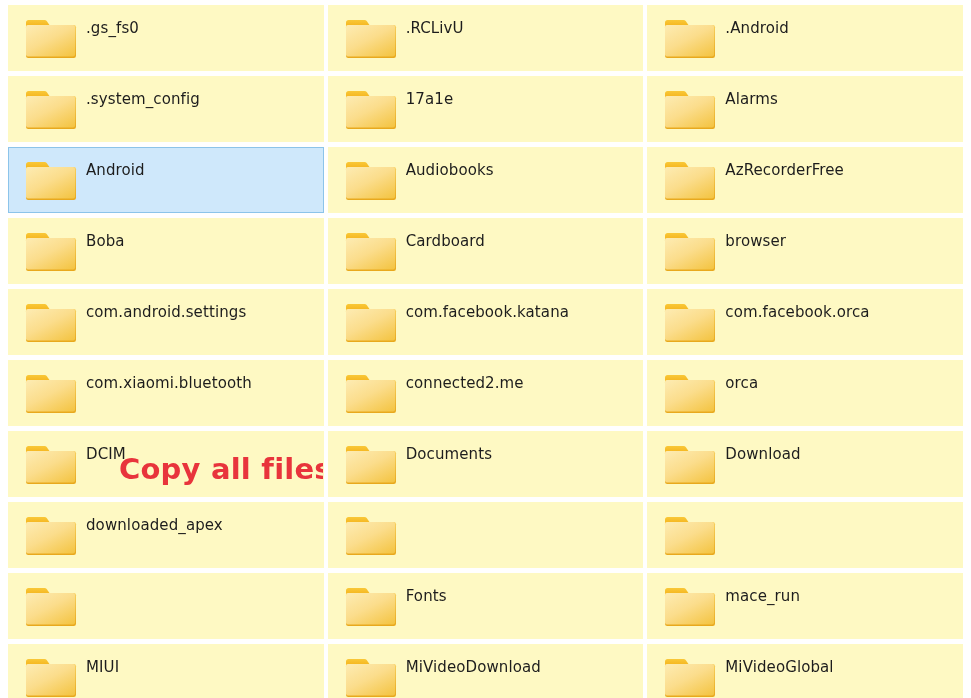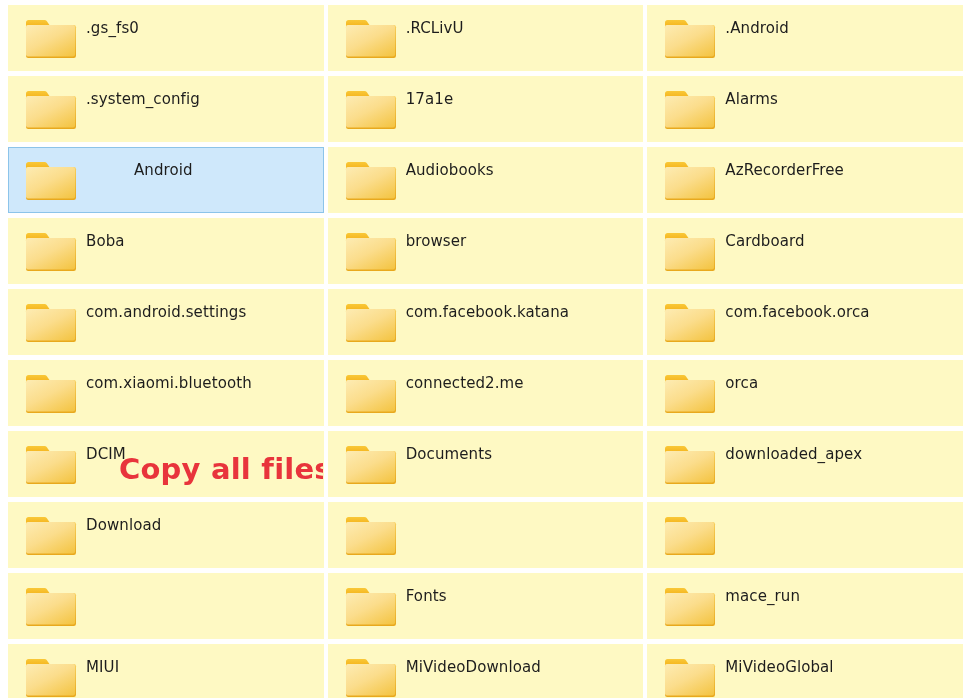--- a/index.html
+++ b/index.html
@@ -27,21 +27,20 @@
     background: #fef9c3;
     display: flex;
     align-items: flex-start;
     padding: 9px 0 0 14px;
     border: 1px solid transparent;
     overflow: hidden;
   }
   .folder-row.selected {
     background: #cfe8fb;
     border: 1px solid #8cc4ea;
-    gap: 48px;
   }
   
   .folder-icon {
     position: relative;
     width: 57px;
     height: 48px;
     flex: 0 0 57px;
     margin-right: 6px;
   }
   .folder-icon svg { display: block; width: 57px; height: 48px; }
@@ -338,46 +337,46 @@
       <linearGradient id="fgEdge" x1="0" y1="0" x2="0" y2="1">
         <stop offset="0%" stop-color="#f7cf5e"></stop>
         <stop offset="100%" stop-color="#e8a81c"></stop>
       </linearGradient>
     </defs>
     <path d="M3 7.5 C3 6.1 4.1 5 5.5 5 L21.5 5 C22.4 5 23.2 5.4 23.7 6.1 L26.6 10.2 L26.6 15 L3 15 Z" fill="url(#fgTab)"></path>
     <rect x="3" y="10" width="50" height="33" rx="2.2" fill="url(#fgEdge)"></rect>
     <rect x="3" y="10" width="49" height="31.5" rx="2" fill="url(#fgBody)"></rect>
   </svg>
       </span>
+      <span class="folder-label">Cardboard</span>
+    </div>
+    <div class="folder-row">
+      <span class="folder-icon">
+  <svg viewBox="0 0 57 48" xmlns="http://www.w3.org/2000/svg" aria-hidden="true">
+    <defs>
+      <linearGradient id="fgTab" x1="0" y1="0" x2="0" y2="1">
+        <stop offset="0%" stop-color="#f9c838"></stop>
+        <stop offset="100%" stop-color="#f2a90f"></stop>
+      </linearGradient>
+      <linearGradient id="fgBody" x1="0.12" y1="0" x2="0.92" y2="1">
+        <stop offset="0%" stop-color="#fdeaae"></stop>
+        <stop offset="45%" stop-color="#fbdd8c"></stop>
+        <stop offset="100%" stop-color="#f4c545"></stop>
+      </linearGradient>
+      <linearGradient id="fgEdge" x1="0" y1="0" x2="0" y2="1">
+        <stop offset="0%" stop-color="#f7cf5e"></stop>
+        <stop offset="100%" stop-color="#e8a81c"></stop>
+      </linearGradient>
+    </defs>
+    <path d="M3 7.5 C3 6.1 4.1 5 5.5 5 L21.5 5 C22.4 5 23.2 5.4 23.7 6.1 L26.6 10.2 L26.6 15 L3 15 Z" fill="url(#fgTab)"></path>
+    <rect x="3" y="10" width="50" height="33" rx="2.2" fill="url(#fgEdge)"></rect>
+    <rect x="3" y="10" width="49" height="31.5" rx="2" fill="url(#fgBody)"></rect>
+  </svg>
+      </span>
       <span class="folder-label">browser</span>
-    </div>
-    <div class="folder-row">
-      <span class="folder-icon">
-  <svg viewBox="0 0 57 48" xmlns="http://www.w3.org/2000/svg" aria-hidden="true">
-    <defs>
-      <linearGradient id="fgTab" x1="0" y1="0" x2="0" y2="1">
-        <stop offset="0%" stop-color="#f9c838"></stop>
-        <stop offset="100%" stop-color="#f2a90f"></stop>
-      </linearGradient>
-      <linearGradient id="fgBody" x1="0.12" y1="0" x2="0.92" y2="1">
-        <stop offset="0%" stop-color="#fdeaae"></stop>
-        <stop offset="45%" stop-color="#fbdd8c"></stop>
-        <stop offset="100%" stop-color="#f4c545"></stop>
-      </linearGradient>
-      <linearGradient id="fgEdge" x1="0" y1="0" x2="0" y2="1">
-        <stop offset="0%" stop-color="#f7cf5e"></stop>
-        <stop offset="100%" stop-color="#e8a81c"></stop>
-      </linearGradient>
-    </defs>
-    <path d="M3 7.5 C3 6.1 4.1 5 5.5 5 L21.5 5 C22.4 5 23.2 5.4 23.7 6.1 L26.6 10.2 L26.6 15 L3 15 Z" fill="url(#fgTab)"></path>
-    <rect x="3" y="10" width="50" height="33" rx="2.2" fill="url(#fgEdge)"></rect>
-    <rect x="3" y="10" width="49" height="31.5" rx="2" fill="url(#fgBody)"></rect>
-  </svg>
-      </span>
-      <span class="folder-label">Cardboard</span>
     </div>
     <div class="folder-row">
       <span class="folder-icon">
   <svg viewBox="0 0 57 48" xmlns="http://www.w3.org/2000/svg" aria-hidden="true">
     <defs>
       <linearGradient id="fgTab" x1="0" y1="0" x2="0" y2="1">
         <stop offset="0%" stop-color="#f9c838"></stop>
         <stop offset="100%" stop-color="#f2a90f"></stop>
       </linearGradient>
       <linearGradient id="fgBody" x1="0.12" y1="0" x2="0.92" y2="1">
@@ -589,46 +588,46 @@
       <linearGradient id="fgEdge" x1="0" y1="0" x2="0" y2="1">
         <stop offset="0%" stop-color="#f7cf5e"></stop>
         <stop offset="100%" stop-color="#e8a81c"></stop>
       </linearGradient>
     </defs>
     <path d="M3 7.5 C3 6.1 4.1 5 5.5 5 L21.5 5 C22.4 5 23.2 5.4 23.7 6.1 L26.6 10.2 L26.6 15 L3 15 Z" fill="url(#fgTab)"></path>
     <rect x="3" y="10" width="50" height="33" rx="2.2" fill="url(#fgEdge)"></rect>
     <rect x="3" y="10" width="49" height="31.5" rx="2" fill="url(#fgBody)"></rect>
   </svg>
       </span>
+      <span class="folder-label">Download</span>
+    </div>
+    <div class="folder-row">
+      <span class="folder-icon">
+  <svg viewBox="0 0 57 48" xmlns="http://www.w3.org/2000/svg" aria-hidden="true">
+    <defs>
+      <linearGradient id="fgTab" x1="0" y1="0" x2="0" y2="1">
+        <stop offset="0%" stop-color="#f9c838"></stop>
+        <stop offset="100%" stop-color="#f2a90f"></stop>
+      </linearGradient>
+      <linearGradient id="fgBody" x1="0.12" y1="0" x2="0.92" y2="1">
+        <stop offset="0%" stop-color="#fdeaae"></stop>
+        <stop offset="45%" stop-color="#fbdd8c"></stop>
+        <stop offset="100%" stop-color="#f4c545"></stop>
+      </linearGradient>
+      <linearGradient id="fgEdge" x1="0" y1="0" x2="0" y2="1">
+        <stop offset="0%" stop-color="#f7cf5e"></stop>
+        <stop offset="100%" stop-color="#e8a81c"></stop>
+      </linearGradient>
+    </defs>
+    <path d="M3 7.5 C3 6.1 4.1 5 5.5 5 L21.5 5 C22.4 5 23.2 5.4 23.7 6.1 L26.6 10.2 L26.6 15 L3 15 Z" fill="url(#fgTab)"></path>
+    <rect x="3" y="10" width="50" height="33" rx="2.2" fill="url(#fgEdge)"></rect>
+    <rect x="3" y="10" width="49" height="31.5" rx="2" fill="url(#fgBody)"></rect>
+  </svg>
+      </span>
       <span class="folder-label">downloaded_apex</span>
-    </div>
-    <div class="folder-row">
-      <span class="folder-icon">
-  <svg viewBox="0 0 57 48" xmlns="http://www.w3.org/2000/svg" aria-hidden="true">
-    <defs>
-      <linearGradient id="fgTab" x1="0" y1="0" x2="0" y2="1">
-        <stop offset="0%" stop-color="#f9c838"></stop>
-        <stop offset="100%" stop-color="#f2a90f"></stop>
-      </linearGradient>
-      <linearGradient id="fgBody" x1="0.12" y1="0" x2="0.92" y2="1">
-        <stop offset="0%" stop-color="#fdeaae"></stop>
-        <stop offset="45%" stop-color="#fbdd8c"></stop>
-        <stop offset="100%" stop-color="#f4c545"></stop>
-      </linearGradient>
-      <linearGradient id="fgEdge" x1="0" y1="0" x2="0" y2="1">
-        <stop offset="0%" stop-color="#f7cf5e"></stop>
-        <stop offset="100%" stop-color="#e8a81c"></stop>
-      </linearGradient>
-    </defs>
-    <path d="M3 7.5 C3 6.1 4.1 5 5.5 5 L21.5 5 C22.4 5 23.2 5.4 23.7 6.1 L26.6 10.2 L26.6 15 L3 15 Z" fill="url(#fgTab)"></path>
-    <rect x="3" y="10" width="50" height="33" rx="2.2" fill="url(#fgEdge)"></rect>
-    <rect x="3" y="10" width="49" height="31.5" rx="2" fill="url(#fgBody)"></rect>
-  </svg>
-      </span>
-      <span class="folder-label">Download</span>
     </div>
     <div class="folder-row">
       <span class="folder-icon">
   <svg viewBox="0 0 57 48" xmlns="http://www.w3.org/2000/svg" aria-hidden="true">
     <defs>
       <linearGradient id="fgTab" x1="0" y1="0" x2="0" y2="1">
         <stop offset="0%" stop-color="#f9c838"></stop>
         <stop offset="100%" stop-color="#f2a90f"></stop>
       </linearGradient>
       <linearGradient id="fgBody" x1="0.12" y1="0" x2="0.92" y2="1">

